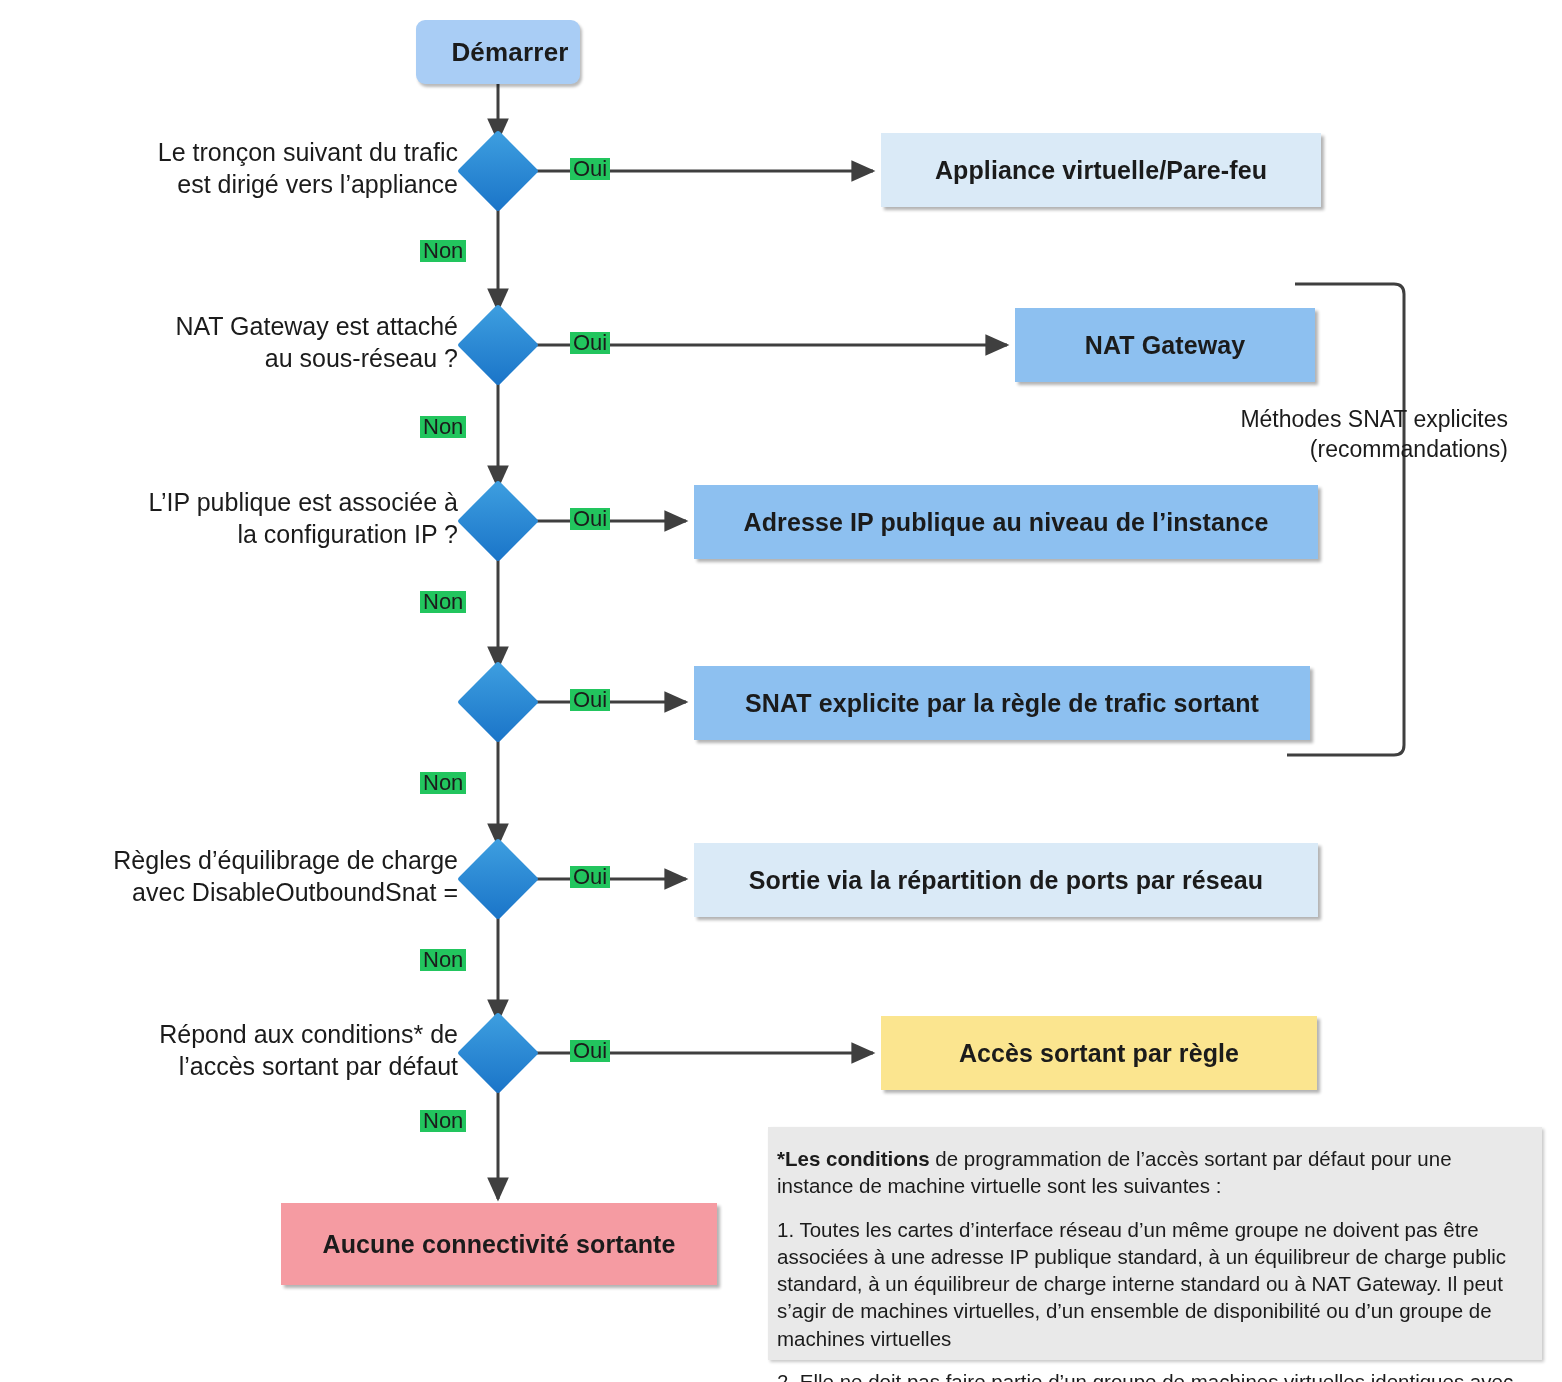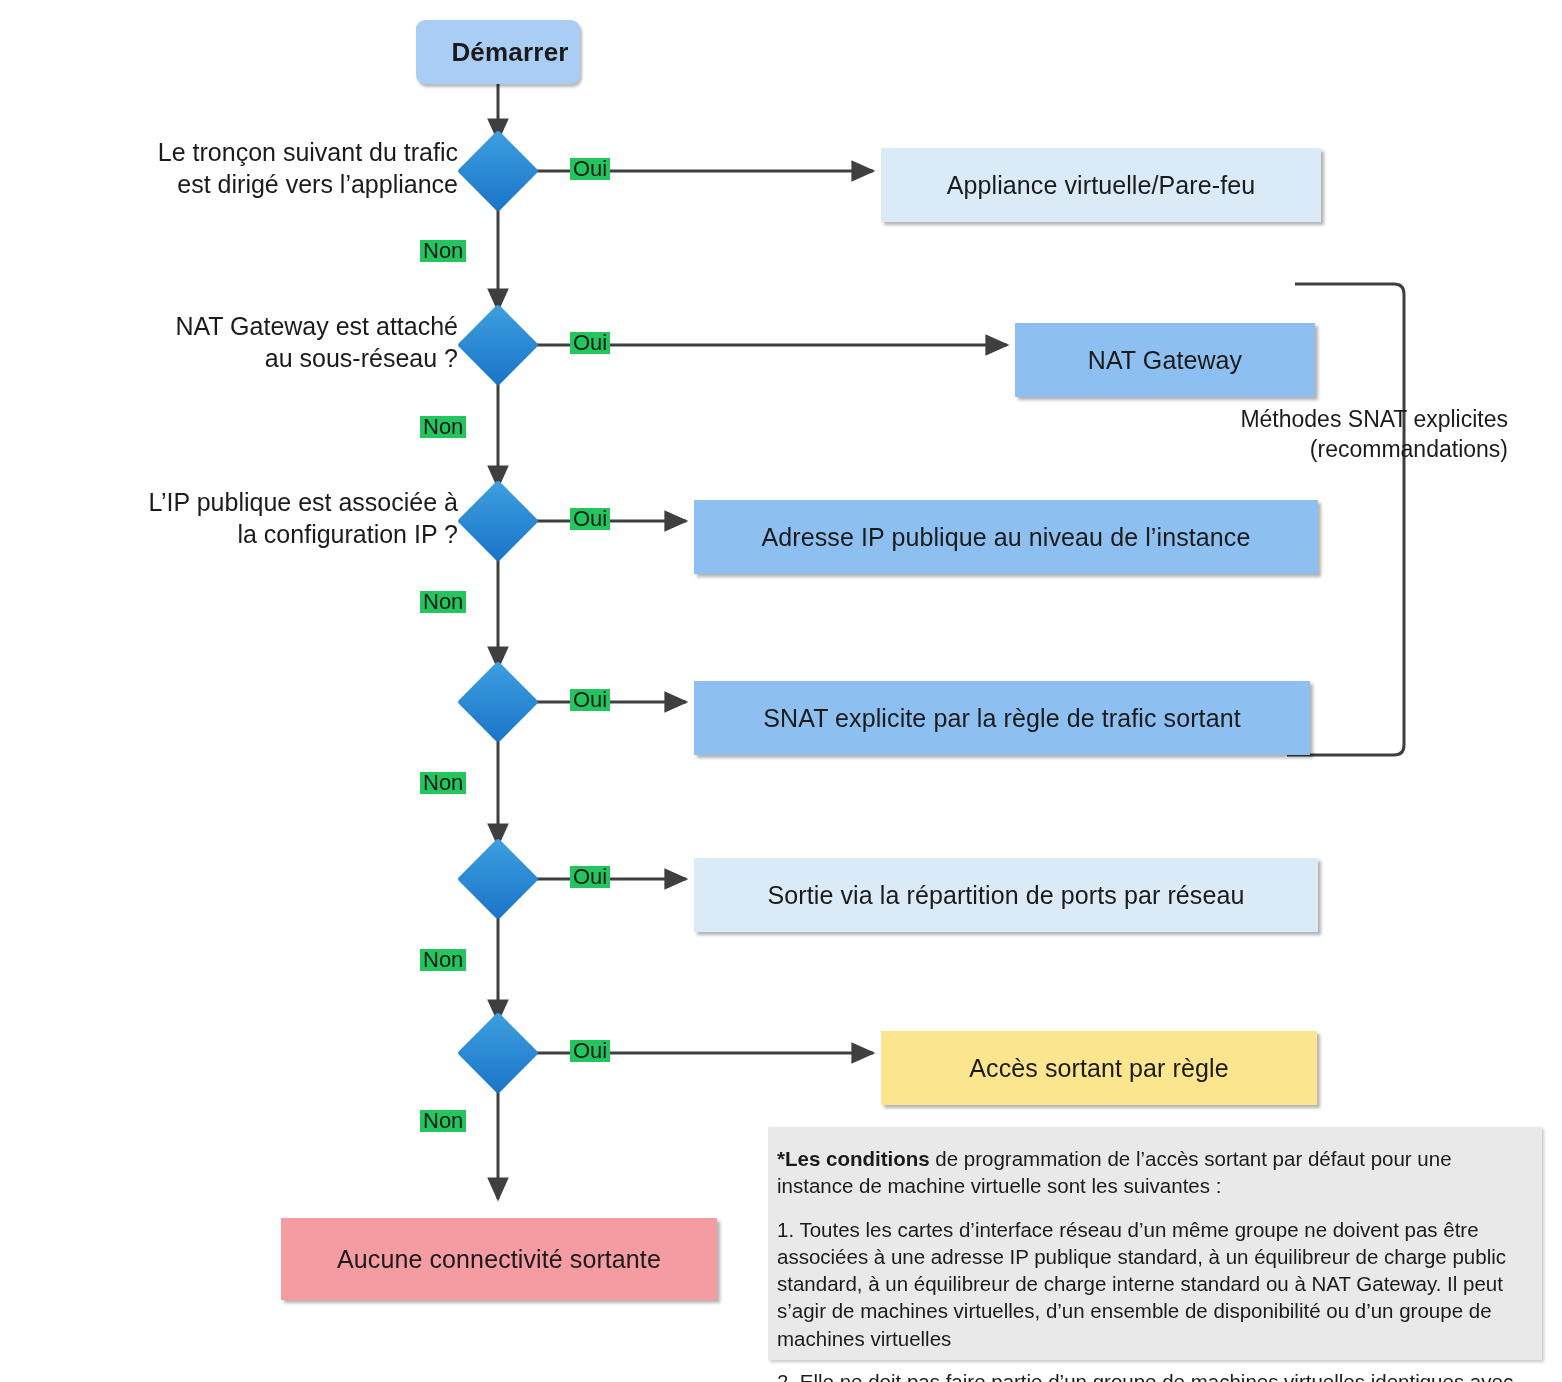--- a/index.html
+++ b/index.html
@@ -20,26 +20,25 @@
     background:#a9cdf5;
     box-shadow:2px 3px 3px rgba(0,0,0,.28);
     justify-content:center;
     font-weight:bold;
     font-size:26px;
     letter-spacing:.2px;
   }
   .outbox{
     box-shadow:3px 3px 3px rgba(0,0,0,.30);
     justify-content:center;
-    font-weight:normal;
+    font-weight:bold;
     font-size:25px;
     letter-spacing:.1px;
     padding:0 14px;
     text-align:center;
-    margin-top:15px;
   }
   .fill-light{background:#daeaf7;}
   .fill-blue{background:#8dc0f0;}
   .fill-yellow{background:#fbe58f;}
   .fill-red{background:#f59ba2;}
 
   .qlabel{
     position:absolute;
     text-align:right;
     font-size:25px;
@@ -130,20 +129,24 @@
   <div class="diamond" style="left:469px;top:673px;"></div>
   <div class="diamond" style="left:469px;top:850px;"></div>
   <div class="diamond" style="left:469px;top:1024px;"></div>
 
   <div class="qlabel" style="left:60px;top:137px;width:398px;">Le tronçon suivant du trafic
 est dirigé vers l’appliance</div>
   <div class="qlabel" style="left:60px;top:311px;width:398px;">NAT Gateway est attaché
 au sous-réseau ?</div>
   <div class="qlabel" style="left:60px;top:487px;width:398px;">L’IP publique est associée à
 la configuration IP ?</div>
+  <div class="qlabel" style="left:40px;top:845px;width:418px;">Règles d’équilibrage de charge
+avec DisableOutboundSnat =</div>
+  <div class="qlabel" style="left:60px;top:1019px;width:398px;">Répond aux conditions* de
+l’accès sortant par défaut</div>
 
   <div class="edge-label" style="left:570px;top:158px;">Oui</div>
   <div class="edge-label" style="left:570px;top:332px;">Oui</div>
   <div class="edge-label" style="left:570px;top:508px;">Oui</div>
   <div class="edge-label" style="left:570px;top:689px;">Oui</div>
   <div class="edge-label" style="left:570px;top:866px;">Oui</div>
   <div class="edge-label" style="left:570px;top:1040px;">Oui</div>
 
   <div class="edge-label" style="left:420px;top:240px;">Non</div>
   <div class="edge-label" style="left:420px;top:416px;">Non</div>

